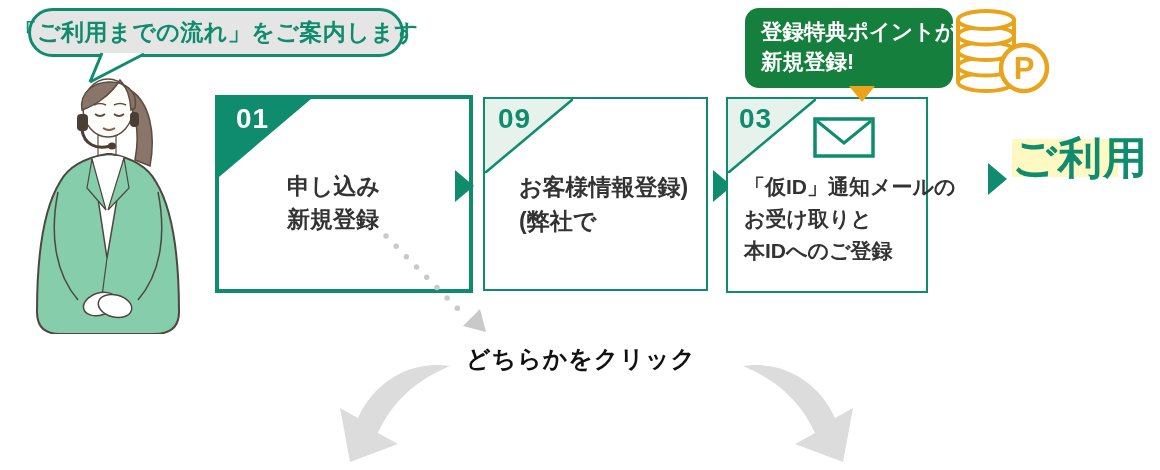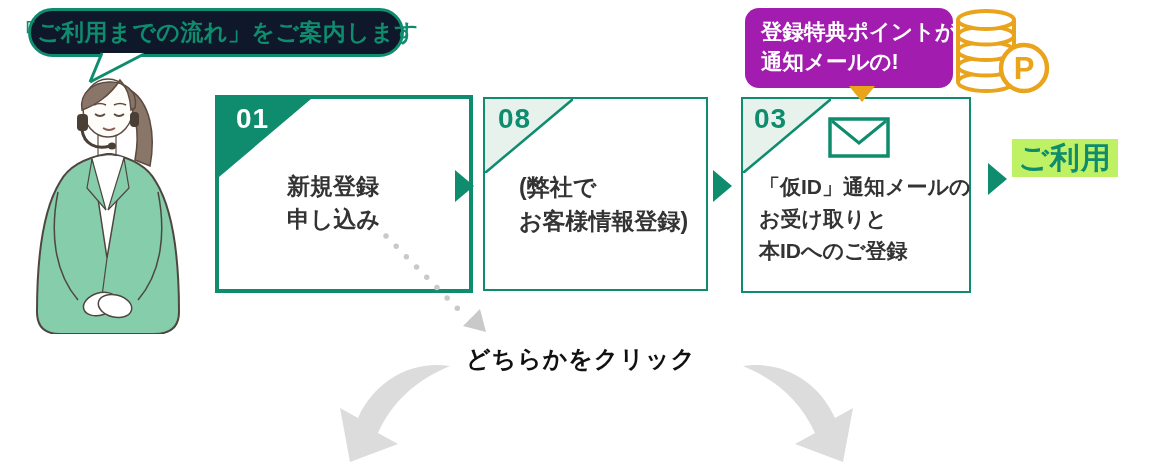--- a/index.html
+++ b/index.html
@@ -5,62 +5,62 @@
   html,body{margin:0;padding:0;background:#fff;}
   .canvas{
     position:relative;width:1160px;height:470px;background:#fff;overflow:hidden;
     font-family:"Liberation Sans","DejaVu Sans",sans-serif;
   }
   .abs{position:absolute;}
 
   
   .bubble{
     left:28px;top:8px;width:376px;height:49px;box-sizing:border-box;
-    border:3px solid #0e8c6d;border-radius:26px;background:#0f172a;
+    border:3px solid #0e8c6d;border-radius:26px;background:#e5e5e5;
     display:flex;align-items:center;justify-content:center;
   }
   .bubble span{color:#0e8c6d;font-size:23px;font-weight:700;letter-spacing:.5px;white-space:nowrap;}
   .bubble-tail{left:88px;top:53px;width:64px;height:32px;overflow:visible;}
 
   
   .box{box-sizing:border-box;background:#fff;}
   .box1{left:215px;top:95px;width:258px;height:198px;border:4px solid #0e8c6d;}
   .box2{left:483px;top:97px;width:225px;height:194px;border:2px solid #0e8c6d;}
-  .box3{left:741px;top:97px;width:230px;height:196px;border:2px solid #0e8c6d;}
+  .box3{left:726px;top:97px;width:202px;height:196px;border:2px solid #0e8c6d;}
   .corner{position:absolute;left:0;top:0;}
   .num{position:absolute;font-weight:700;font-size:28px;letter-spacing:1px;}
   .num1{left:17px;top:4px;color:#fff;}
   .num2{left:13px;top:4px;color:#0e8c6d;}
   .num3{left:11px;top:4px;color:#0e8c6d;}
   .box-text{position:absolute;font-weight:700;color:#333;white-space:nowrap;}
   .t1{left:68px;top:71px;font-size:23px;line-height:33px;}
   .t2{left:34px;top:71px;font-size:23px;line-height:34px;}
   .t3{left:16px;top:72px;font-size:21px;line-height:32px;}
   .envelope{position:absolute;left:85px;top:18px;}
 
   
   .step-arrow{width:0;height:0;border-top:16px solid transparent;border-bottom:16px solid transparent;border-left:19px solid #0e8c6d;}
   .sa1{left:455px;top:170px;}
   .sa2{left:713px;top:170px;}
   .sa3{left:988px;top:163px;}
 
   
   .badge{
     left:745px;top:8px;width:208px;height:80px;box-sizing:border-box;
-    background:#a21caf;border-radius:14px;padding:9px 0 0 16px;
+    background:#15803d;border-radius:14px;padding:9px 0 0 16px;
   }
   .badge div{color:#fff;font-weight:700;font-size:21.5px;line-height:30px;white-space:nowrap;}
   .badge-tail{left:849px;top:86px;width:0;height:0;border-left:13px solid transparent;border-right:13px solid transparent;border-top:16px solid #e9a41c;}
   .coins{left:956px;top:8px;}
 
   
   .start{left:1012px;top:139px;width:108px;}
   .start-line{
-    display:block;width:106px;margin-bottom:5px;background:#bef264;
-    color:#0e8c6d;font-size:30px;font-weight:700;line-height:38px;text-align:center;
+    display:block;width:106px;margin-bottom:5px;background:#fef9c3;
+    color:#0e8c6d;font-size:44px;font-weight:700;line-height:38px;text-align:center;
     letter-spacing:1px;white-space:nowrap;
   }
 
   
   .click-text{left:466px;top:343px;font-size:24px;font-weight:700;color:#111;letter-spacing:1px;white-space:nowrap;}
 
   .dotted-arrow{left:378px;top:228px;}
   .curve-left{left:328px;top:356px;}
   .curve-right{left:735px;top:356px;}
 </style>
@@ -112,36 +112,36 @@
       <ellipse cx="80" cy="84" rx="4" ry="3.5" fill="#4a3f35"></ellipse>
     </g>
   </svg>
 
   <div class="abs box box1">
     <svg class="corner" width="92" height="78" viewBox="0 0 92 78">
       <polygon points="0,0 92,0 0,78" fill="#0e8c6d"></polygon>
     </svg>
     <span class="num num1">01</span>
     <div class="box-text t1">
+      <div>申し込み</div>
       <div>新規登録</div>
-      <div>申し込み</div>
     </div>
   </div>
 
   <div class="abs step-arrow sa1"></div>
 
   <div class="abs box box2">
     <svg class="corner" width="88" height="74" viewBox="0 0 88 74">
       <polygon points="0,0 88,0 0,74" fill="#e7f2ed"></polygon>
       <line x1="88" y1="0" x2="0" y2="74" stroke="#0e8c6d" stroke-width="2.5"></line>
     </svg>
-    <span class="num num2">08</span>
+    <span class="num num2">09</span>
     <div class="box-text t2">
+      <div>お客様情報登録)</div>
       <div>(弊社で</div>
-      <div>お客様情報登録)</div>
     </div>
   </div>
 
   <div class="abs step-arrow sa2"></div>
 
   <div class="abs box box3">
     <svg class="corner" width="88" height="74" viewBox="0 0 88 74">
       <polygon points="0,0 88,0 0,74" fill="#e7f2ed"></polygon>
       <line x1="88" y1="0" x2="0" y2="74" stroke="#0e8c6d" stroke-width="2.5"></line>
     </svg>
@@ -154,21 +154,21 @@
       <div>「仮ID」通知メールの</div>
       <div>お受け取りと</div>
       <div>本IDへのご登録</div>
     </div>
   </div>
 
   <div class="abs step-arrow sa3"></div>
 
   <div class="abs badge">
     <div>登録特典ポイントが</div>
-    <div>通知メールの!</div>
+    <div>新規登録!</div>
   </div>
   <div class="abs badge-tail"></div>
 
   <svg class="abs coins" width="96" height="90" viewBox="0 0 96 90">
     <g stroke="#e9a41c" stroke-width="4" fill="#ffffff">
       <ellipse cx="30" cy="74" rx="28" ry="9"></ellipse>
       <ellipse cx="30" cy="58.5" rx="28" ry="9"></ellipse>
       <ellipse cx="30" cy="43" rx="28" ry="9"></ellipse>
       <ellipse cx="30" cy="27.5" rx="28" ry="9"></ellipse>
       <ellipse cx="30" cy="12" rx="28" ry="9"></ellipse>

